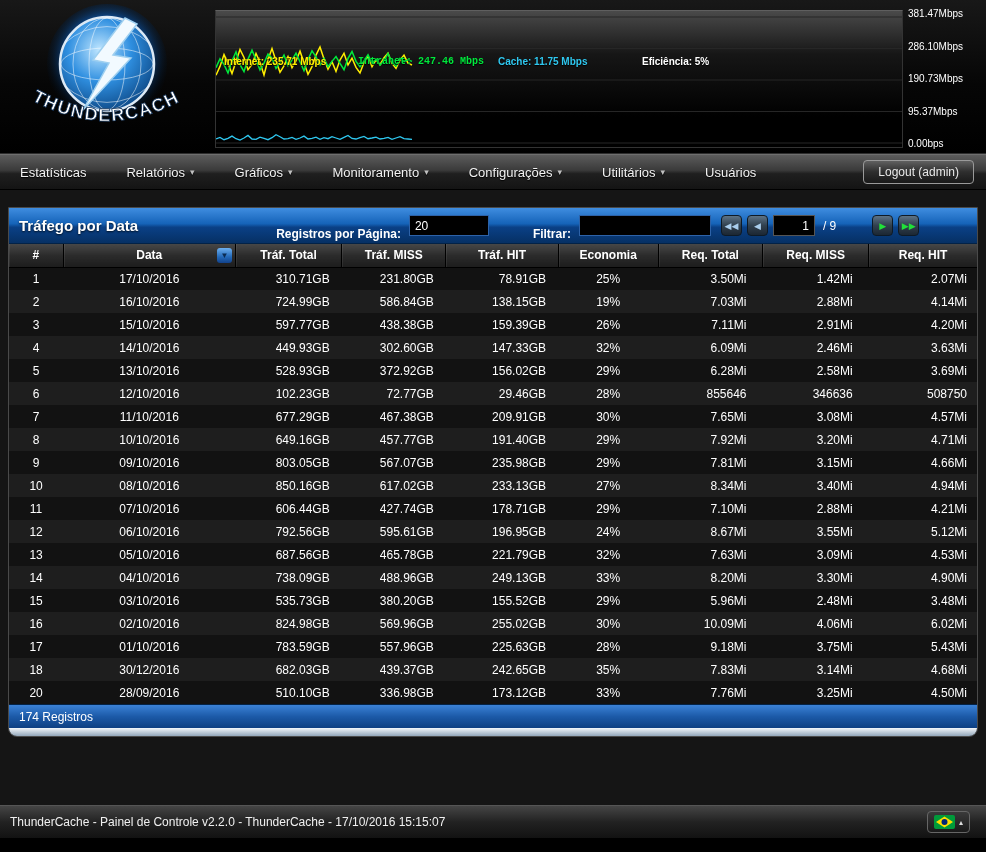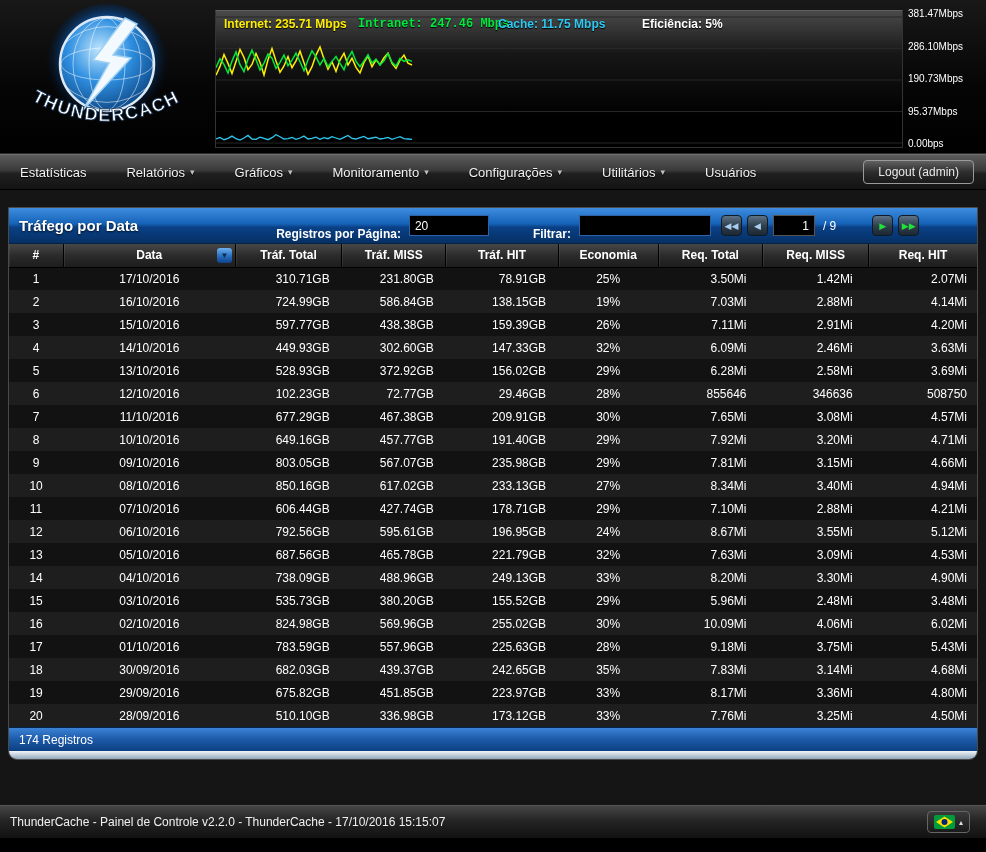--- a/index.html
+++ b/index.html
@@ -8,21 +8,21 @@
   #app{position:relative;width:986px;height:852px;background:#000;overflow:hidden;}
 
   
   .top-header{position:relative;width:986px;height:153px;background:linear-gradient(180deg,#181818,#060606 55%,#000);}
   .logo-wrap{position:absolute;left:6px;top:2px;width:202px;height:150px;}
   .graph-panel{position:absolute;left:215px;top:10px;width:688px;height:138px;
     background:linear-gradient(180deg,#4a4a4a,#161616 32%,#000 78%);
     border:1px solid #333;border-top-color:#5f5f5f;}
   .graph-svg{position:absolute;left:0;top:0;}
   .graph-legend{position:absolute;left:0;top:6px;width:100%;height:16px;}
-  .legend-item{position:absolute;font-size:12px;font-weight:bold;white-space:nowrap;text-shadow:0 1px 1px #000;}
+  .legend-item{position:absolute;font-size:10px;font-weight:bold;white-space:nowrap;text-shadow:0 1px 1px #000;margin-top:39px;}
   .legend-item:nth-child(1){left:8px;}
   .legend-item:nth-child(2){left:142px;font-family:Liberation Mono, monospace;}
   .legend-item:nth-child(3){left:282px;}
   .legend-item:nth-child(4){left:426px;}
   .graph-scale{position:absolute;left:908px;top:8px;width:76px;height:141px;display:flex;flex-direction:column;justify-content:space-between;}
   .scale-label{font-size:10px;color:#fff;}
 
   
   .mid{position:relative;width:986px;height:652px;background:#151515;border-top:1px solid #2e2e2e;}
   .status-row{height:31px;display:flex;align-items:center;justify-content:flex-end;gap:7px;padding-right:10px;}
@@ -417,39 +417,28 @@
               <td class="c2">783.59GB</td>
               <td class="c3">557.96GB</td>
               <td class="c4">225.63GB</td>
               <td class="c5">28%</td>
               <td class="c6">9.18Mi</td>
               <td class="c7">3.75Mi</td>
               <td class="c8">5.43Mi</td>
             </tr>
             <tr>
               <td class="c0">18</td>
-              <td class="c1">30/09/2016</td>
+              <td class="c1">30/12/2016</td>
               <td class="c2">682.03GB</td>
               <td class="c3">439.37GB</td>
               <td class="c4">242.65GB</td>
               <td class="c5">35%</td>
               <td class="c6">7.83Mi</td>
               <td class="c7">3.14Mi</td>
               <td class="c8">4.68Mi</td>
-            </tr>
-            <tr>
-              <td class="c0">19</td>
-              <td class="c1">29/09/2016</td>
-              <td class="c2">675.82GB</td>
-              <td class="c3">451.85GB</td>
-              <td class="c4">223.97GB</td>
-              <td class="c5">33%</td>
-              <td class="c6">8.17Mi</td>
-              <td class="c7">3.36Mi</td>
-              <td class="c8">4.80Mi</td>
             </tr>
             <tr>
               <td class="c0">20</td>
               <td class="c1">28/09/2016</td>
               <td class="c2">510.10GB</td>
               <td class="c3">336.98GB</td>
               <td class="c4">173.12GB</td>
               <td class="c5">33%</td>
               <td class="c6">7.76Mi</td>
               <td class="c7">3.25Mi</td>

